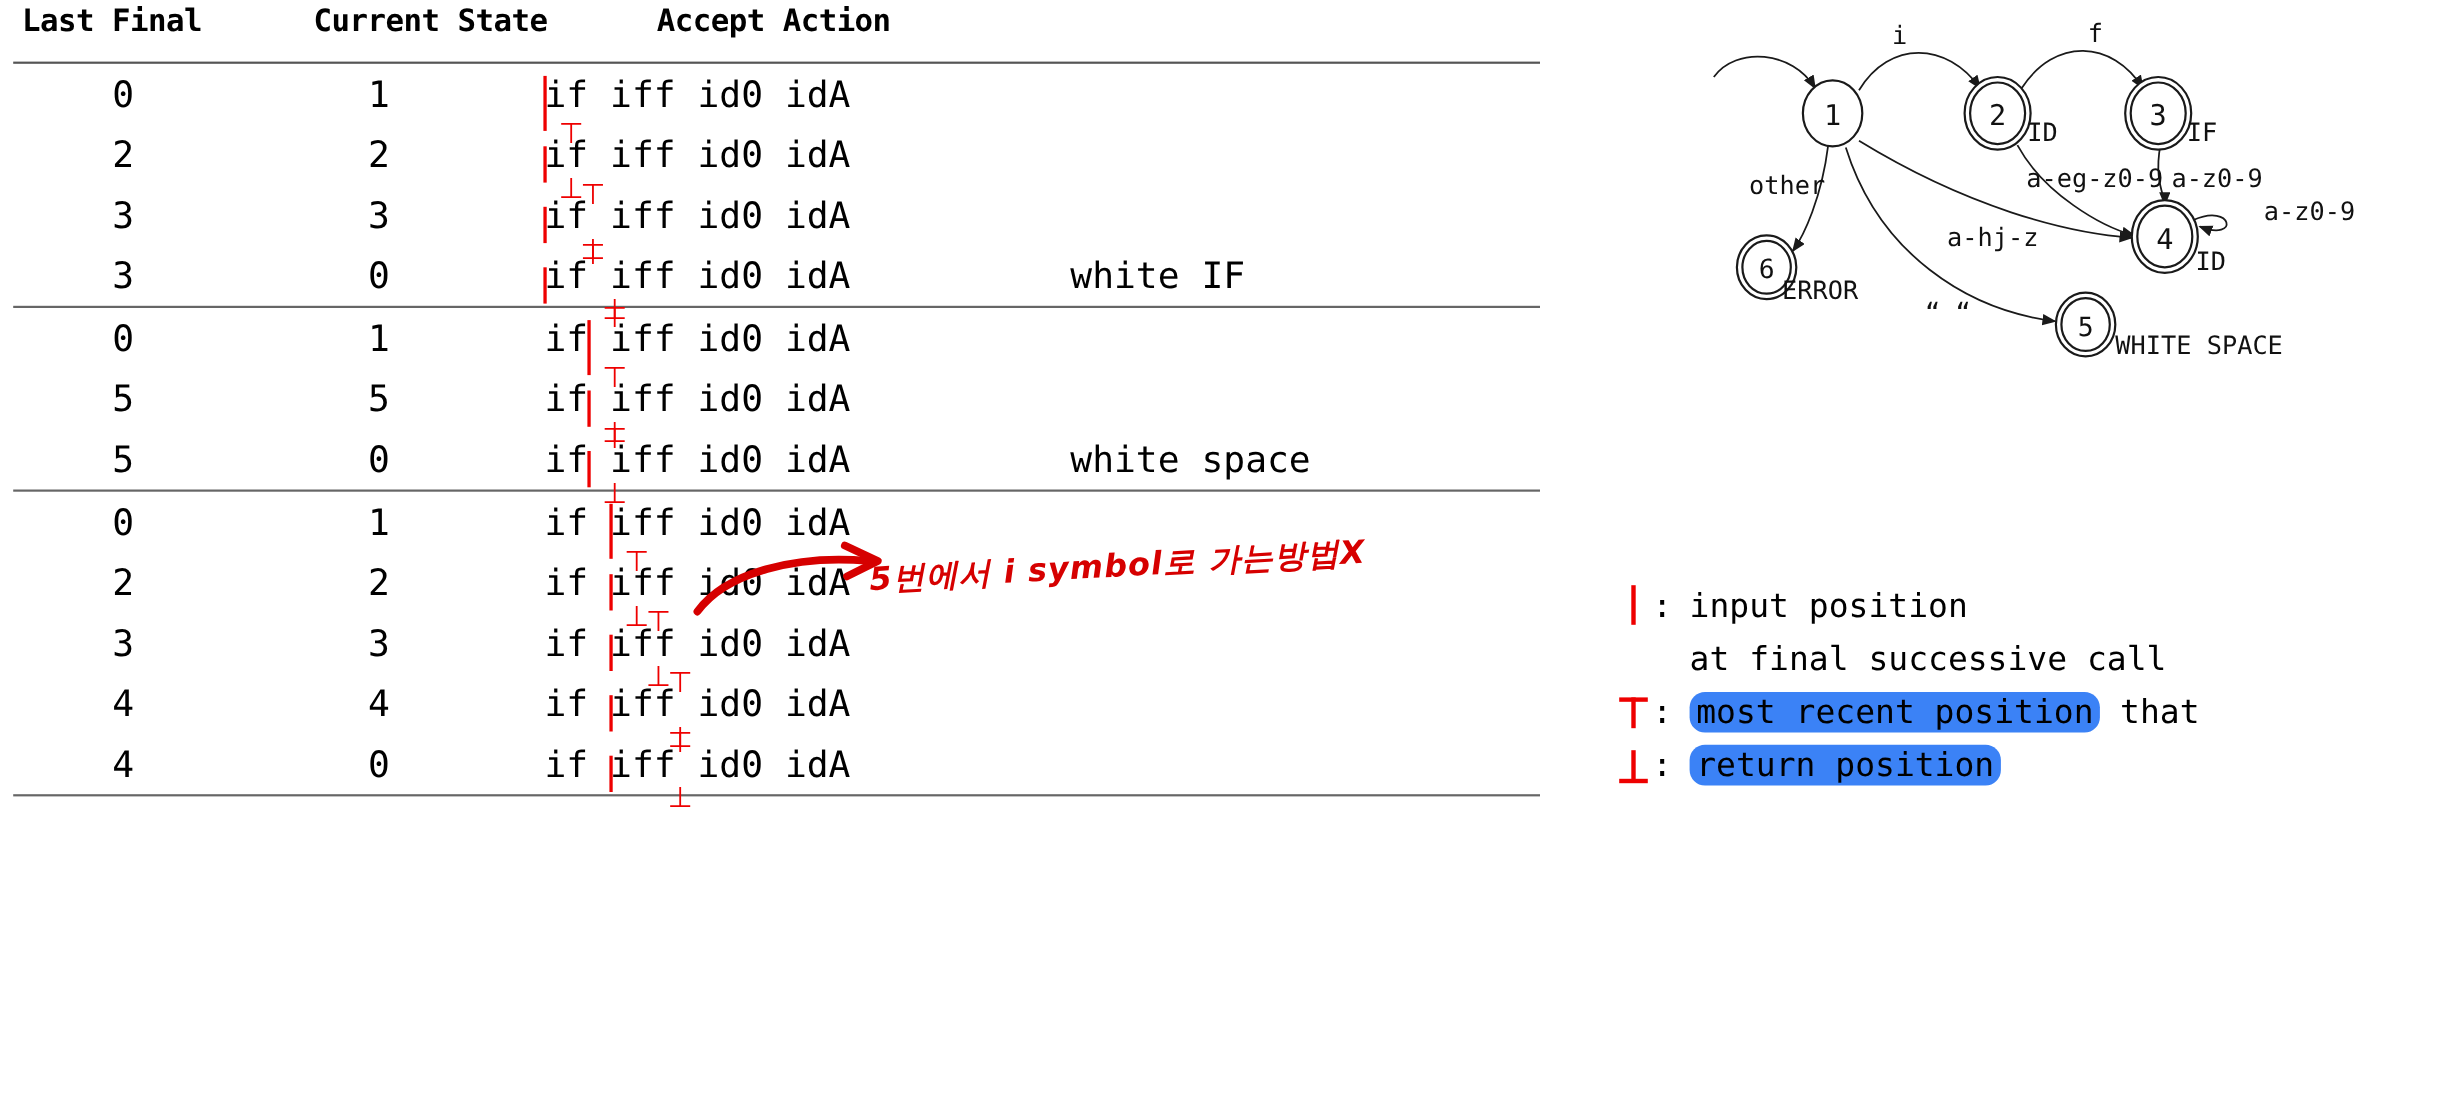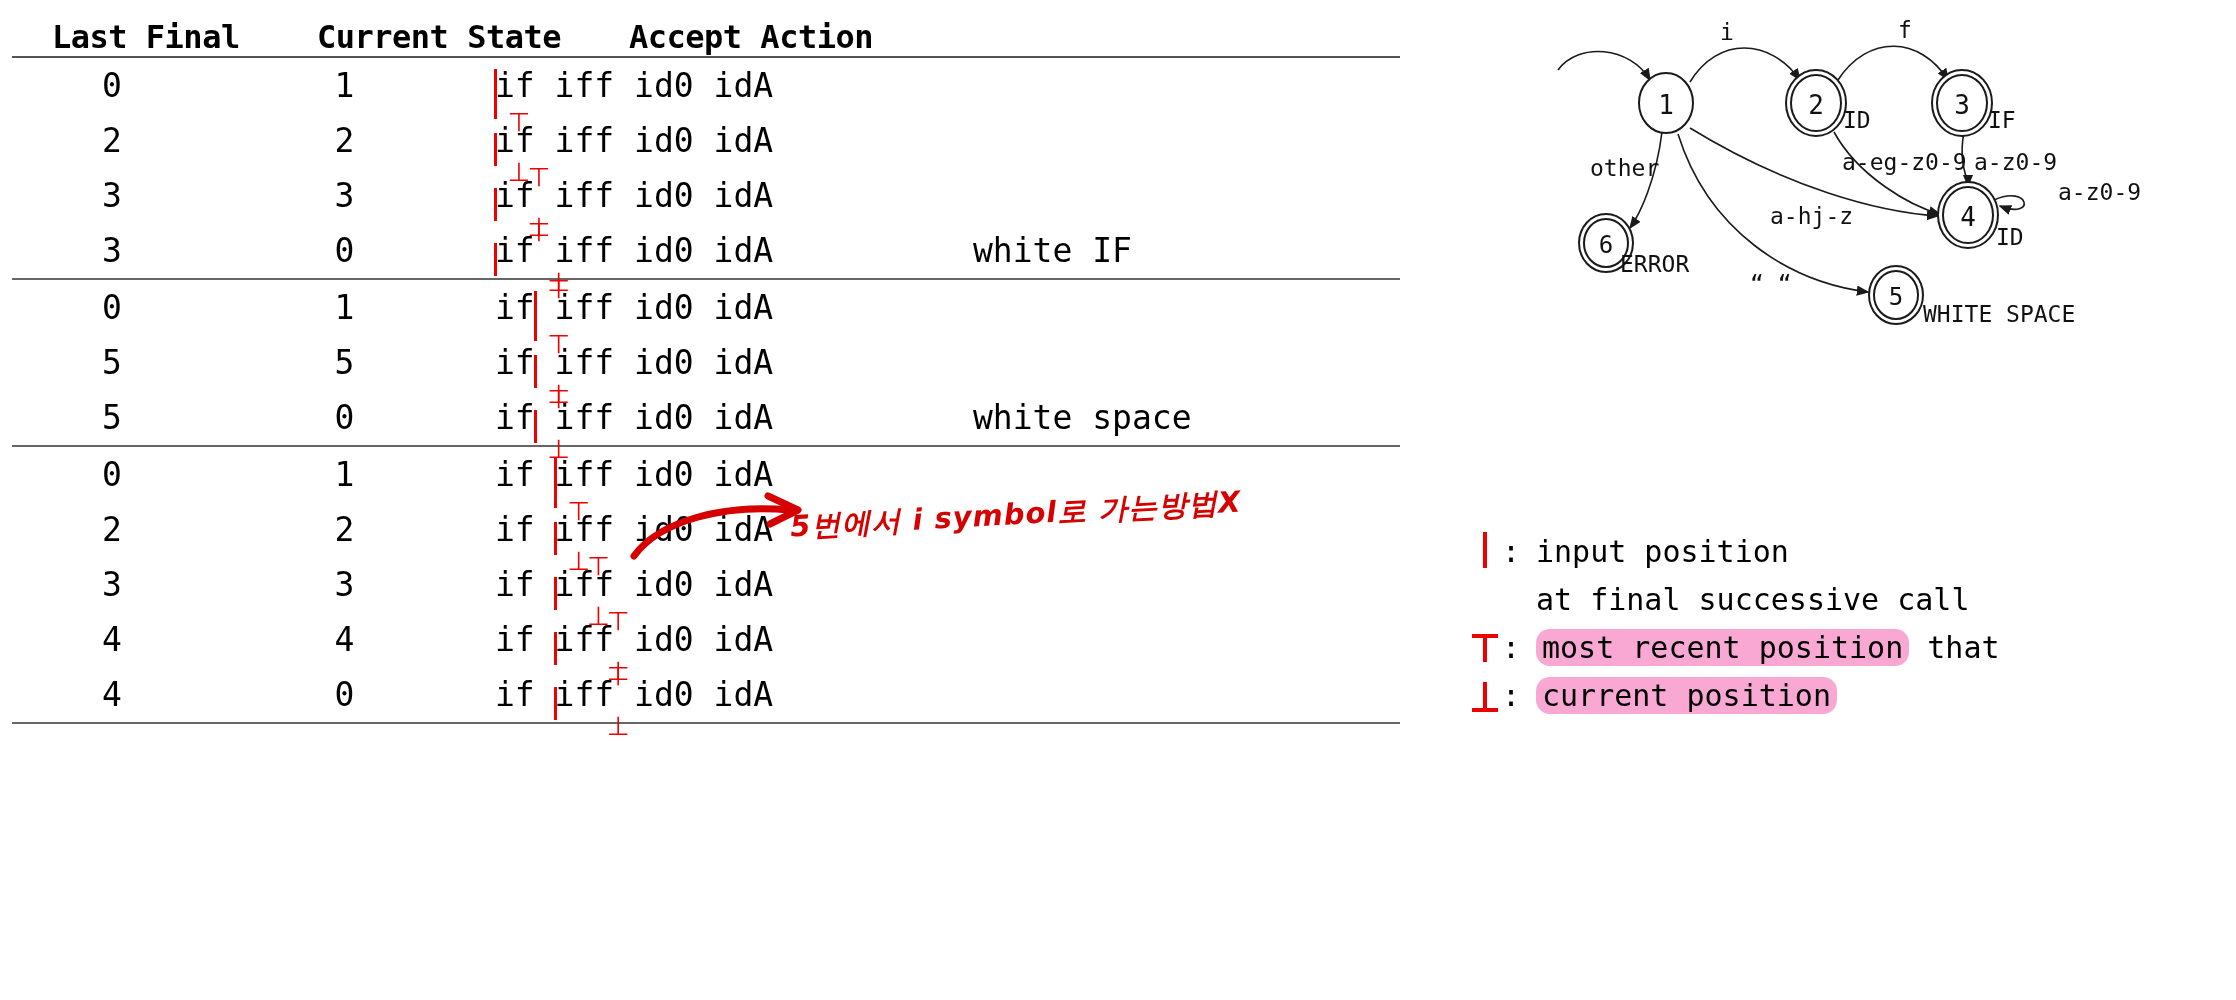--- a/index.html
+++ b/index.html
@@ -12,25 +12,24 @@
   }
   .page{position:relative;width:2236px;height:1000px;}
 
   
   .trace-table{
     position:absolute;left:12px;top:2px;width:1395px;
   }
   .thead{
     display:flex;
     font-weight:bold;
-    font-size:32px;
+    font-size:28px;
     letter-spacing:-0.5px;
     height:54px;
-    align-items:flex-end;
-    margin-left:32px;
+    align-items:flex-start;
   }
   .th{white-space:pre;}
   .th.c0{width:265px;text-align:left;padding-left:8px;}
   .th.c1{width:290px;text-align:left;}
   .th.c2{width:330px;text-align:left;padding-left:25px;}
   .th.c3{width:330px;text-align:left;padding-left:22px;}
 
   .rule{height:0;border-top:2px solid #555;width:1388px;margin:0;}
   .rule.thin{border-top:2px solid #666;}
 
@@ -72,21 +71,21 @@
     font-size:30px;line-height:48px;
   }
   .lg-row{display:flex;align-items:flex-start;min-height:48px;}
   .lg-sym{
     width:34px;flex:0 0 34px;color:#ee0000;text-align:center;
     font-weight:bold;position:relative;height:44px;
   }
   .lg-colon{width:34px;flex:0 0 34px;text-align:left;}
   .lg-text{flex:1;white-space:pre-wrap;}
   .lg-cont{padding-left:68px;}
-  .hl{background:#f9a8d4;border-radius:14px;padding:1px 6px;}
+  .hl{background:#3b82f6;border-radius:14px;padding:1px 6px;}
 
   .sym-bar{
     position:absolute;left:50%;top:4px;margin-left:-2px;
     width:4px;height:36px;background:#ee0000;
   }
   .sym-tee{
     position:absolute;left:50%;top:10px;margin-left:-13px;
     width:26px;height:4px;background:#ee0000;
   }
   .sym-tee:after{
@@ -308,18 +307,18 @@
         </div>
       <div class="lg-colon">:</div>
       <div class="lg-text"><span class="hl">most recent position</span><span> that</span></div>
     </div>
 
     <div class="lg-row">
       <div class="lg-sym">
           <span class="sym-up"></span>
         </div>
       <div class="lg-colon">:</div>
-      <div class="lg-text"><span class="hl">current position</span></div>
+      <div class="lg-text"><span class="hl">return position</span></div>
     </div>
 
   </div>
 
 </div>
 
 </body></html>

